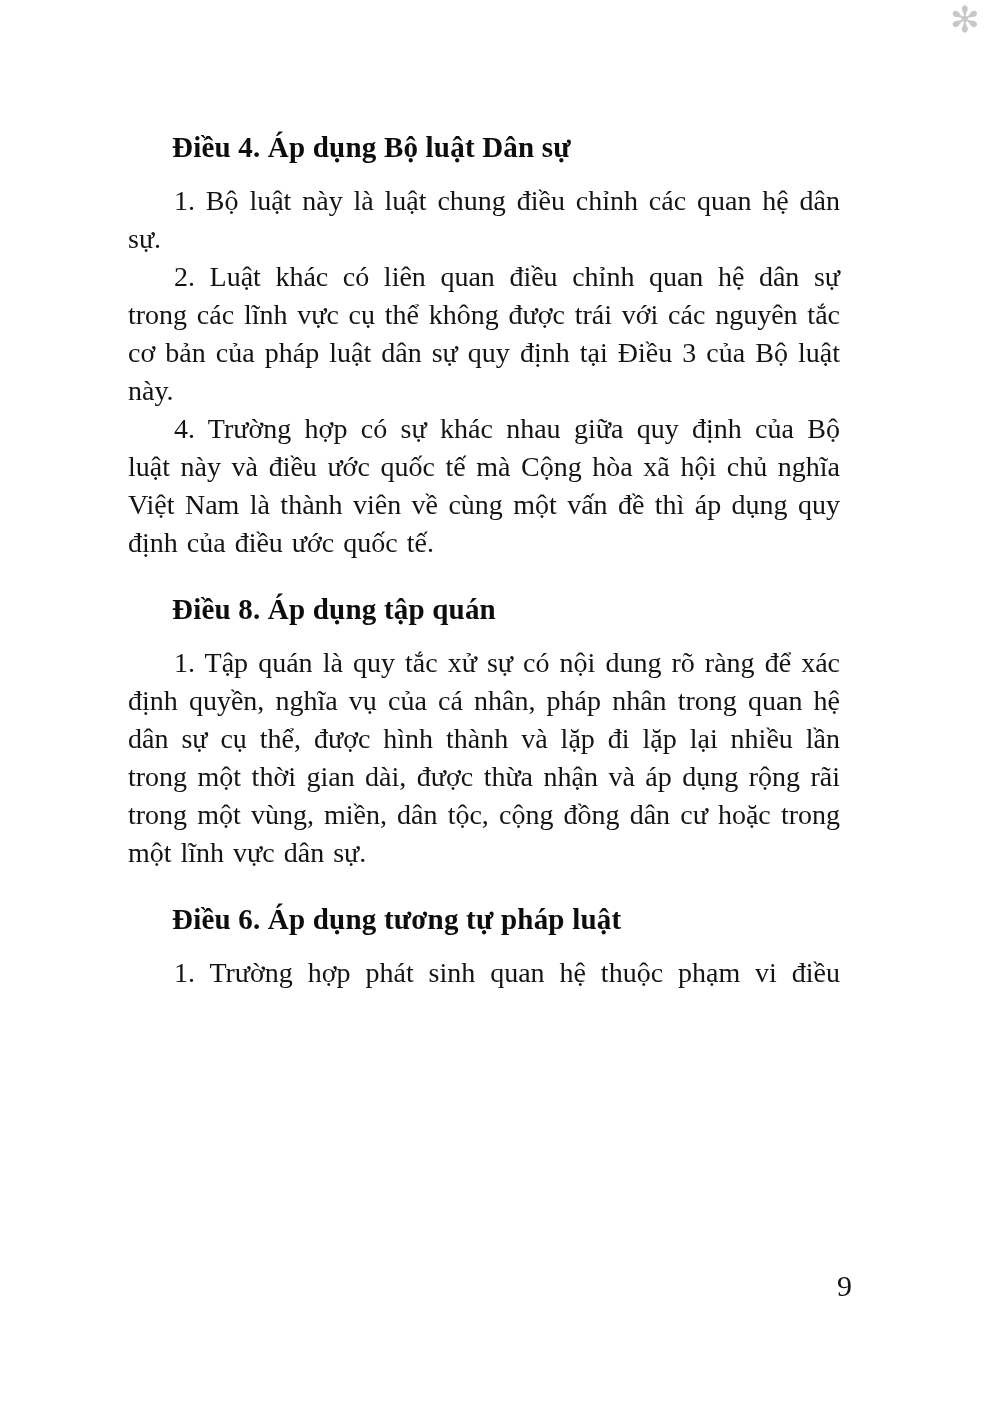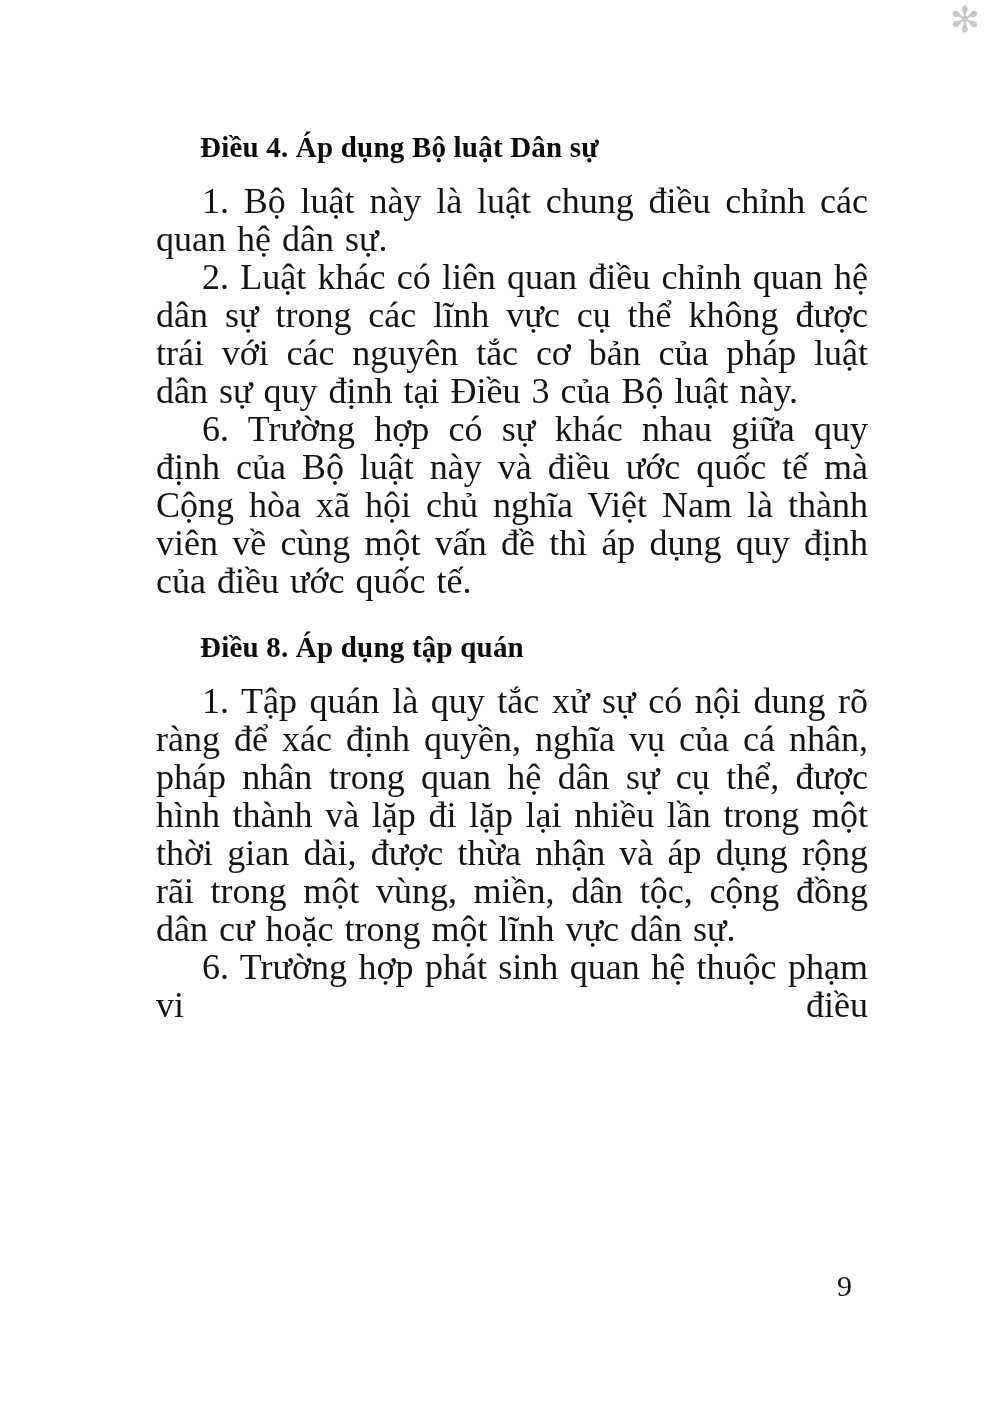--- a/index.html
+++ b/index.html
@@ -20,38 +20,38 @@
     position: absolute;
     top: 2px;
     right: 20px;
     font-size: 36px;
     line-height: 36px;
     color: #c8c8c8;
     user-select: none;
   }
   .content {
     position: absolute;
-    left: 156px;
+    left: 128px;
     top: 130px;
     width: 712px;
   }
   h2.article-heading {
     font-size: 29px;
     line-height: 35px;
     font-weight: bold;
     color: #0d0d0d;
     margin: 30px 0 17px 0;
     padding-left: 44px;
     letter-spacing: 0.2px;
   }
   h2.article-heading.first {
     margin-top: 0;
   }
   p.paragraph {
-    font-size: 36px;
+    font-size: 28px;
     line-height: 38px;
     margin: 0;
     text-align: justify;
     text-indent: 46px;
     word-spacing: 2px;
     color: #141414;
   }
   p.paragraph.continued {
     text-align-last: justify;
   }
@@ -72,29 +72,30 @@
 <div>
 
   <span class="ornament">✻</span>
 
   <main class="content">
 
     <section>
       <h2 class="article-heading first">Điều 4. Áp dụng Bộ luật Dân sự</h2>
       <p class="paragraph">1. Bộ luật này là luật chung điều chỉnh các quan hệ dân sự.</p>
       <p class="paragraph">2. Luật khác có liên quan điều chỉnh quan hệ dân sự trong các lĩnh vực cụ thể không được trái với các nguyên tắc cơ bản của pháp luật dân sự quy định tại Điều 3 của Bộ luật này.</p>
-      <p class="paragraph">6. Trường hợp có sự khác nhau giữa quy định của Bộ luật này và điều ước quốc tế mà Cộng hòa xã hội chủ nghĩa Việt Nam là thành viên về cùng một vấn đề thì áp dụng quy định của điều ước quốc tế.</p>
+      <p class="paragraph">4. Trường hợp có sự khác nhau giữa quy định của Bộ luật này và điều ước quốc tế mà Cộng hòa xã hội chủ nghĩa Việt Nam là thành viên về cùng một vấn đề thì áp dụng quy định của điều ước quốc tế.</p>
     </section>
 
     <section>
       <h2 class="article-heading">Điều 8. Áp dụng tập quán</h2>
       <p class="paragraph">1. Tập quán là quy tắc xử sự có nội dung rõ ràng để xác định quyền, nghĩa vụ của cá nhân, pháp nhân trong quan hệ dân sự cụ thể, được hình thành và lặp đi lặp lại nhiều lần trong một thời gian dài, được thừa nhận và áp dụng rộng rãi trong một vùng, miền, dân tộc, cộng đồng dân cư hoặc trong một lĩnh vực dân sự.</p>
     </section>
 
     <section>
-      <p class="paragraph continued">6. Trường hợp phát sinh quan hệ thuộc phạm vi điều</p>
+      <h2 class="article-heading">Điều 6. Áp dụng tương tự pháp luật</h2>
+      <p class="paragraph continued">1. Trường hợp phát sinh quan hệ thuộc phạm vi điều</p>
     </section>
 
   </main>
 
   <div class="page-number">9</div>
 
 </div>
 
 </body></html>

